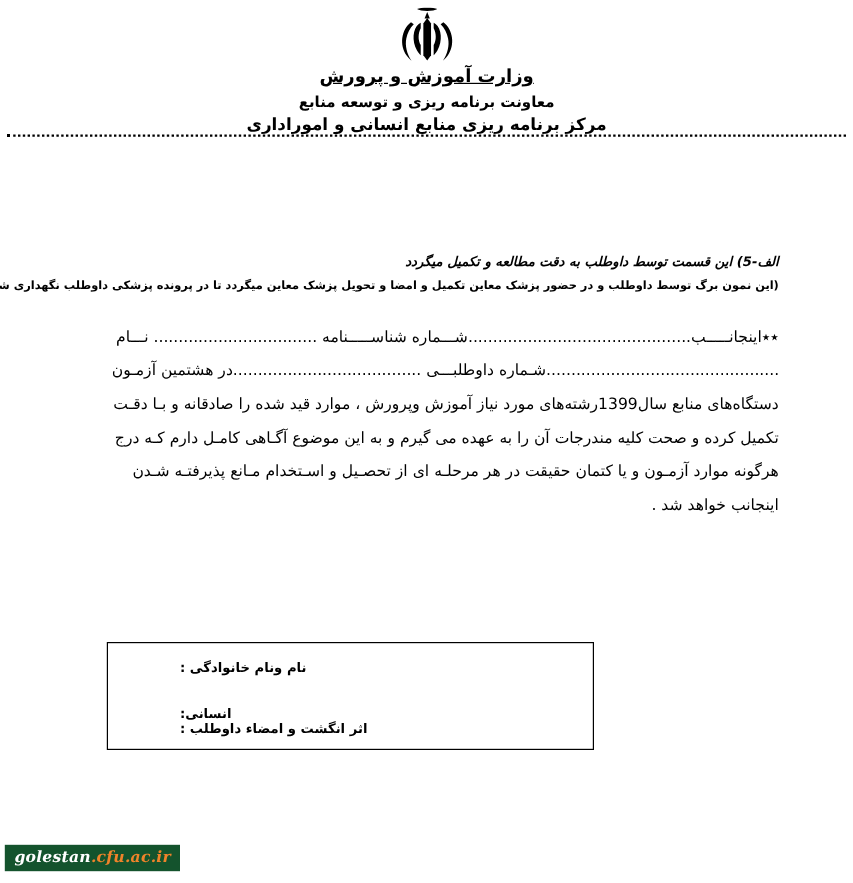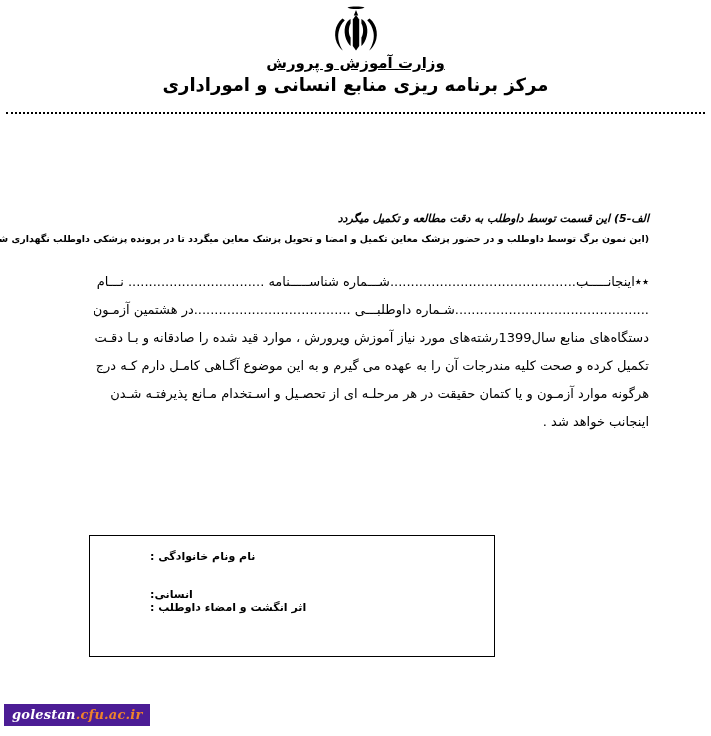--- a/index.html
+++ b/index.html
@@ -50,21 +50,21 @@
     margin-top: 2px;
     line-height: 19px;
     text-decoration: underline;
   }
   .org-line-2 {
     font-size: 12.5px;
     margin-top: 3px;
     line-height: 17px;
   }
   .org-line-3 {
-    font-size: 18px;
+    font-size: 14px;
     margin-top: 3px;
     line-height: 17px;
   }
 
   .dotted-divider {
     position: absolute;
     left: 6px;
     right: 6px;
     top: 112px;
     height: 0;
@@ -121,21 +121,21 @@
   .body-line-last {
     white-space: nowrap;
   }
 
   
   .signature-box {
     position: absolute;
     top: 535px;
     left: 89px;
     width: 406px;
-    height: 122px;
+    height: 90px;
     border: 1px solid #000000;
     box-sizing: border-box;
     direction: rtl;
   }
   .sig-row {
     direction: rtl;
     text-align: left;
     padding-left: 60px;
     font-size: 11px;
     font-weight: bold;
@@ -143,21 +143,21 @@
   }
   .sig-row-1 { margin-top: 14px; }
   .sig-row-2 { margin-top: 25px; }
   .sig-row-3 { }
 
   
   .footer-watermark {
     position: absolute;
     left: 4px;
     bottom: 10px;
-    background: #4c1d95;
+    background: #14532d;
     padding: 3px 8px 4px 8px;
     font-family: "DejaVu Serif", "Liberation Serif", serif;
     font-style: italic;
     font-weight: bold;
     font-size: 13px;
     line-height: 15px;
     letter-spacing: 0.2px;
     white-space: nowrap;
   }
   .wm-part-a { color: #ffffff; }
@@ -186,20 +186,21 @@
 
           <path d="M44.5 12.5 C52.5 18.5, 54.5 31.5, 48 40.5 C46.2 43, 44.2 44.5, 44.2 44.5 C48 38.5, 49.6 32, 48.4 26 C47.5 21.4, 45.4 17.4, 42.2 14.2 Z"></path>
 
           <path d="M22.5 1.5 C25.5 0.2, 36.5 0.2, 39.5 1.5 C36.5 3.6, 25.5 3.6, 22.5 1.5 Z"></path>
         </g>
       </svg>
     </div>
 
     <div class="org-line org-line-1">وزارت آموزش و پرورش</div>
 
+    <div class="org-line org-line-2">معاونت برنامه ریزی و توسعه منابع</div>
 
     <div class="org-line org-line-3">مرکز برنامه ریزی  منابع انسانی و  اموراداری</div>
   </div>
 
   <div class="dotted-divider"></div>
 
   <div class="section-heading">الف-5) این قسمت توسط داوطلب به دقت مطالعه و تکمیل میگردد</div>
 
   <div class="section-note">(این نمون برگ توسط داوطلب و در حضور پزشک معاین تکمیل و امضا و تحویل پزشک معاین میگردد تا در پرونده پزشکی داوطلب نگهداری شود)</div>
 

